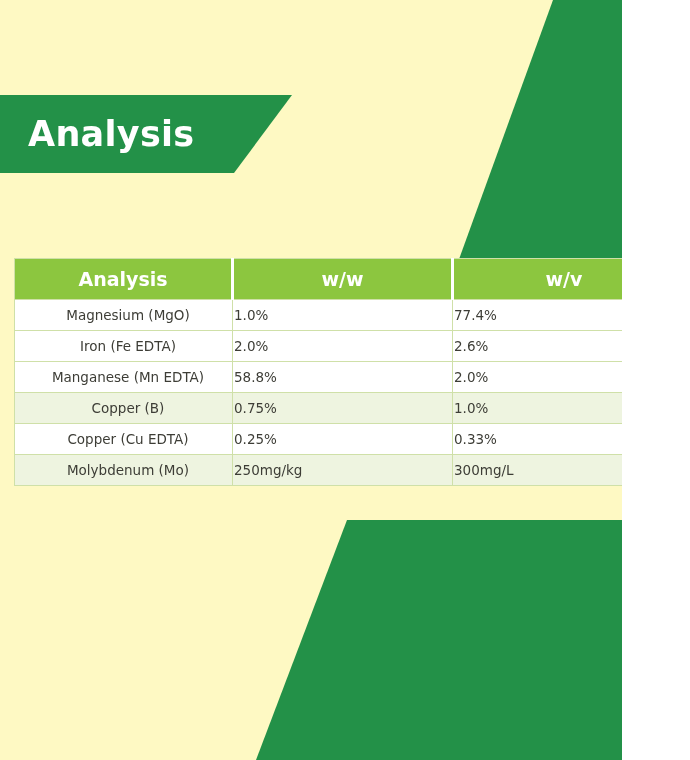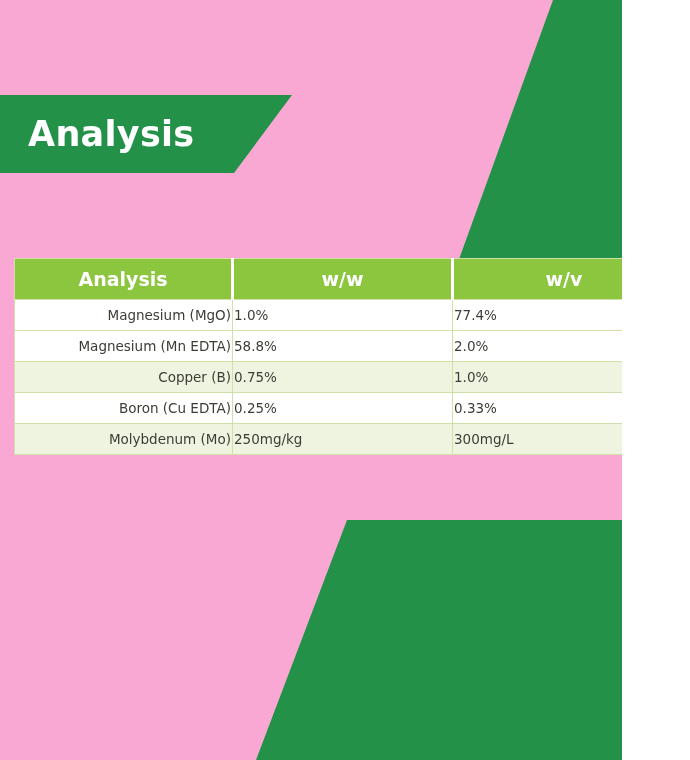--- a/index.html
+++ b/index.html
@@ -12,21 +12,21 @@
     height: 760px;
     background: #ffffff;
     font-family: "Liberation Sans", sans-serif;
     overflow: hidden;
   }
 
   #page {
     position: relative;
     width: 622px;
     height: 760px;
-    background: #f9a8d4;
+    background: #fef9c3;
     overflow: hidden;
   }
 
   
   .bg-shape {
     position: absolute;
     background: #239148;
   }
   #shape-top-right {
     top: 0;
@@ -100,21 +100,21 @@
   thead th:last-child { border-right: none; margin-left: 48px; }
 
   tbody td {
     height: 28px;
     font-size: 13.5px;
     color: #3d3d36;
     border: 1px solid #cfe0a8;
     font-family: "DejaVu Sans", sans-serif;
   }
   tbody td.cell-name {
-    text-align: right;
+    text-align: center;
     padding-left: 10px;
   }
   tbody td.cell-val {
     text-align: left;
   }
   tbody tr.row-odd  td { background: #ffffff; }
   tbody tr.row-even td { background: #eef4e0; }
   tbody tr.row-last td { font-weight: normal; }
 
   sub { font-size: 0.68em; }
@@ -146,31 +146,36 @@
           <th>w/v</th>
         </tr>
       </thead>
       <tbody id="table-body">
           <tr class="row-odd">
             <td class="cell-name">Magnesium (MgO)</td>
             <td class="cell-val">1.0%</td>
             <td class="cell-val">77.4%</td>
           </tr>
           <tr class="row-odd">
-            <td class="cell-name">Magnesium (Mn EDTA)</td>
+            <td class="cell-name">Iron (Fe EDTA)</td>
+            <td class="cell-val">2.0%</td>
+            <td class="cell-val">2.6%</td>
+          </tr>
+          <tr class="row-odd">
+            <td class="cell-name">Manganese (Mn EDTA)</td>
             <td class="cell-val">58.8%</td>
             <td class="cell-val">2.0%</td>
           </tr>
           <tr class="row-even">
             <td class="cell-name">Copper (B)</td>
             <td class="cell-val">0.75%</td>
             <td class="cell-val">1.0%</td>
           </tr>
           <tr class="row-odd">
-            <td class="cell-name">Boron (Cu EDTA)</td>
+            <td class="cell-name">Copper (Cu EDTA)</td>
             <td class="cell-val">0.25%</td>
             <td class="cell-val">0.33%</td>
           </tr>
           <tr class="row-even row-last">
             <td class="cell-name">Molybdenum (Mo)</td>
             <td class="cell-val">250mg/kg</td>
             <td class="cell-val">300mg/L</td>
           </tr>
         </tbody>
     </table>

